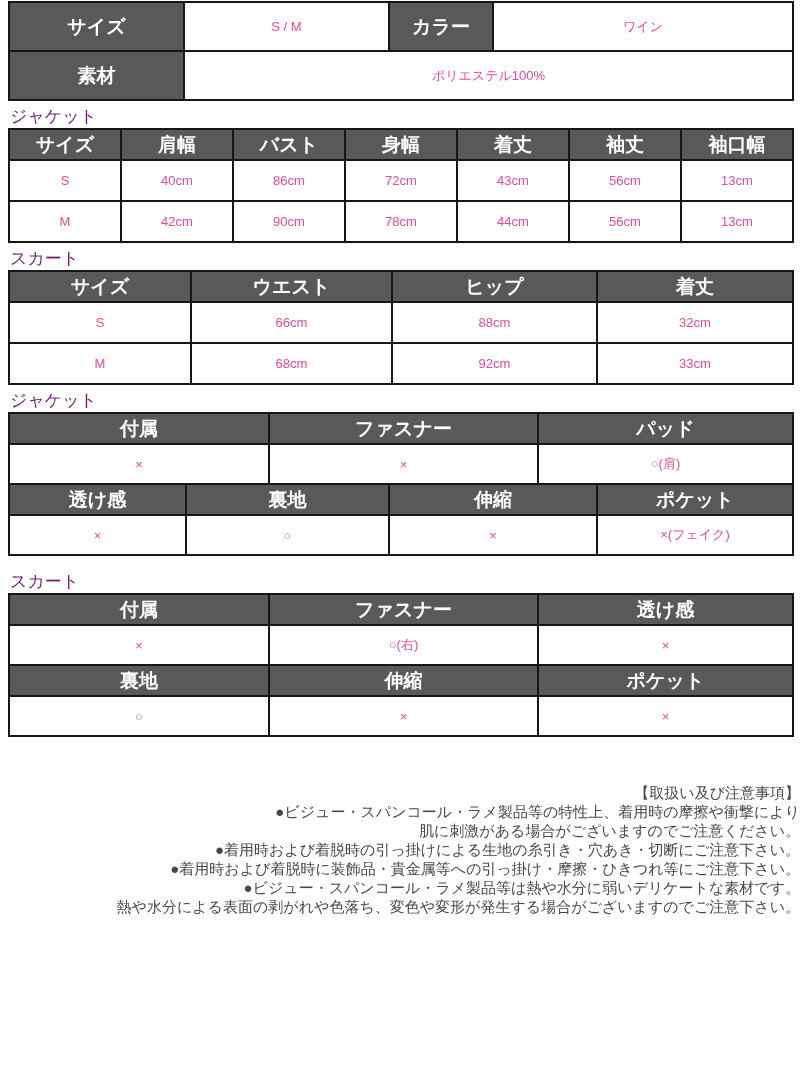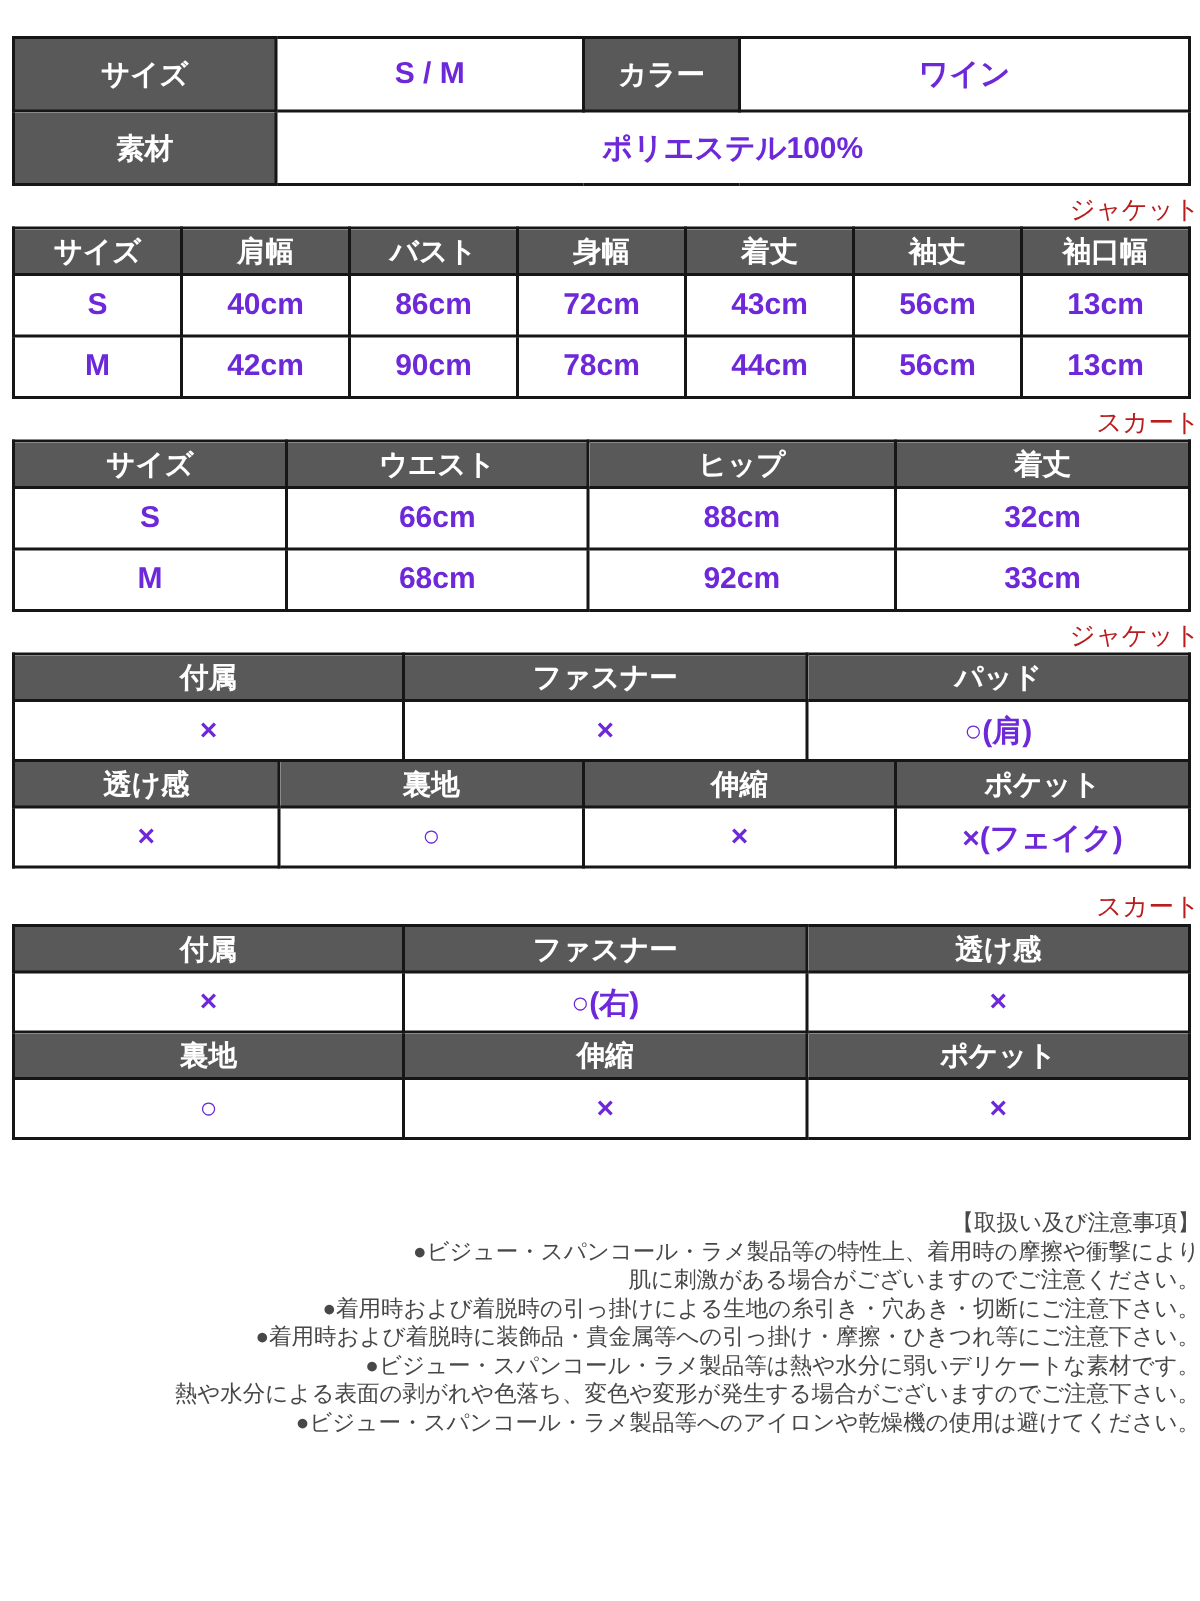--- a/index.html
+++ b/index.html
@@ -3,21 +3,21 @@
 <meta charset="utf-8">
 <style>
   * { margin: 0; padding: 0; box-sizing: border-box; }
   body { background: #ffffff; }
   .page {
     position: relative;
     width: 800px;
     height: 1067px;
     background: #ffffff;
     font-family: "Liberation Sans", "DejaVu Sans", sans-serif;
-    padding-top: 24px;
+    padding-top: 1px;
     overflow: hidden;
   }
   table {
     border-collapse: collapse;
     table-layout: fixed;
     width: 784px;
     margin-left: 8px;
   }
   th, td {
     border: 2px solid #161616;
@@ -27,36 +27,35 @@
     white-space: nowrap;
   }
   th.hcell {
     background: #595959;
     color: #ffffff;
     font-weight: bold;
     font-size: 19px;
   }
   td.vcell {
     background: #ffffff;
-    color: #6d28d9;
-    font-size: 20px;
-    font-weight: bold;
+    color: #ec4899;
+    font-size: 13px;
+    font-weight: normal;
   }
   .t-spec td.vcell, .t-spec th.hcell { height: 49px; }
   .t-size th.hcell { height: 31px; }
   .t-size td.vcell { height: 41px; }
   .t-detail th.hcell { height: 31px; }
   .t-detail td.vcell { height: 40px; }
   .t-detail-b { margin-top: -2px; }
   .section-label {
     font-size: 17px;
     line-height: 19px;
-    color: #b91c1c;
+    color: #701a75;
     margin: 6px 0 2px 10px;
-    text-align: right;
   }
   .notes {
     margin: 46px 0 0 12px;
     color: #474747;
     font-size: 15px;
     line-height: 19px;
     text-align: right;
   }
   .notes div { white-space: nowrap; }
 </style>
@@ -233,16 +232,15 @@
     </table>
 
   <div class="notes">
     <div>【取扱い及び注意事項】</div>
     <div>●ビジュー・スパンコール・ラメ製品等の特性上、着用時の摩擦や衝撃により</div>
     <div>肌に刺激がある場合がございますのでご注意ください。</div>
     <div>●着用時および着脱時の引っ掛けによる生地の糸引き・穴あき・切断にご注意下さい。</div>
     <div>●着用時および着脱時に装飾品・貴金属等への引っ掛け・摩擦・ひきつれ等にご注意下さい。</div>
     <div>●ビジュー・スパンコール・ラメ製品等は熱や水分に弱いデリケートな素材です。</div>
     <div>熱や水分による表面の剥がれや色落ち、変色や変形が発生する場合がございますのでご注意下さい。</div>
-    <div>●ビジュー・スパンコール・ラメ製品等へのアイロンや乾燥機の使用は避けてください。</div>
   </div>
 
 </div>
 
 </body></html>

